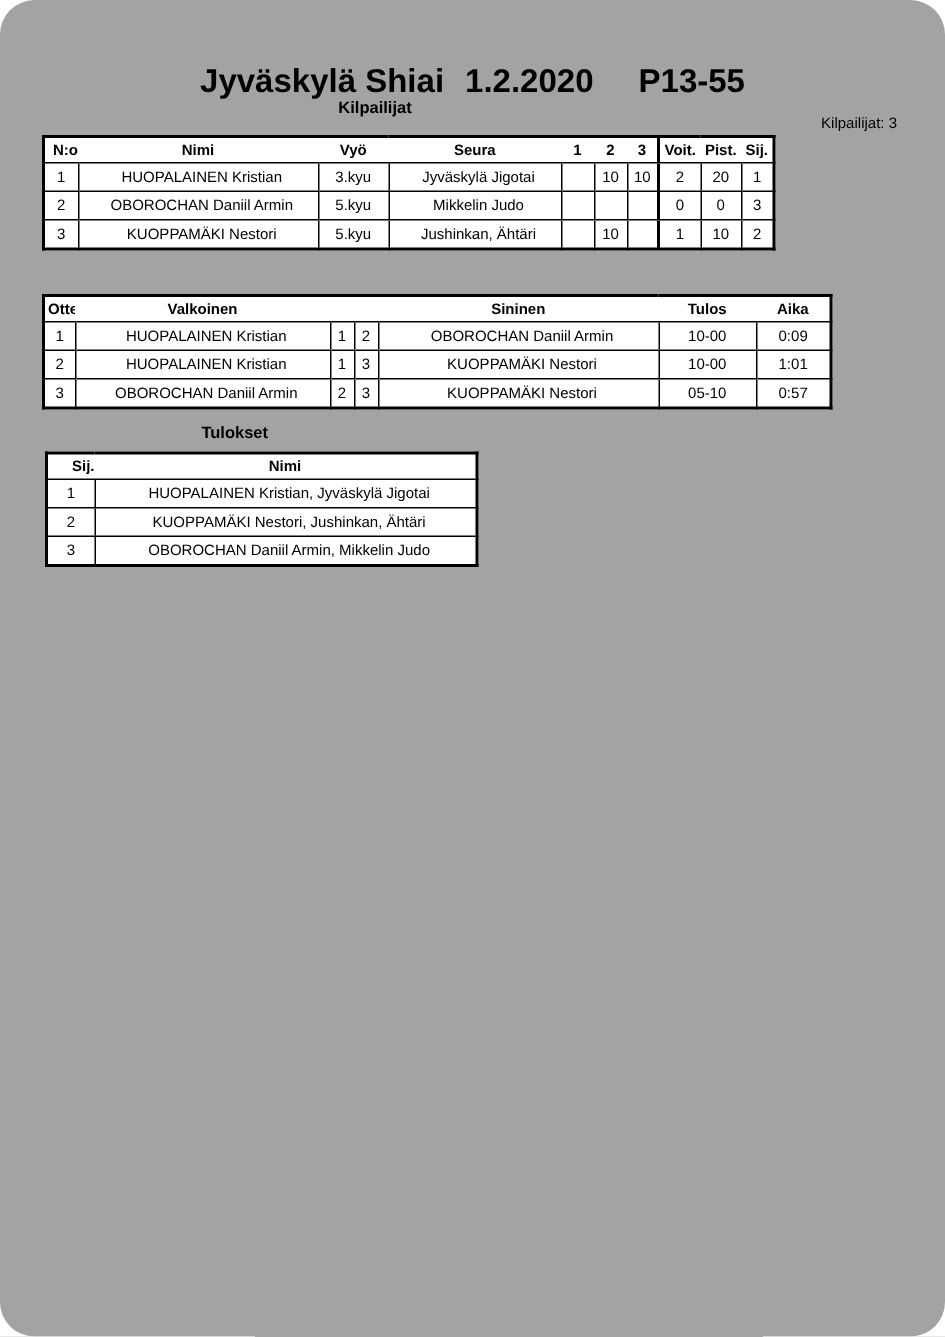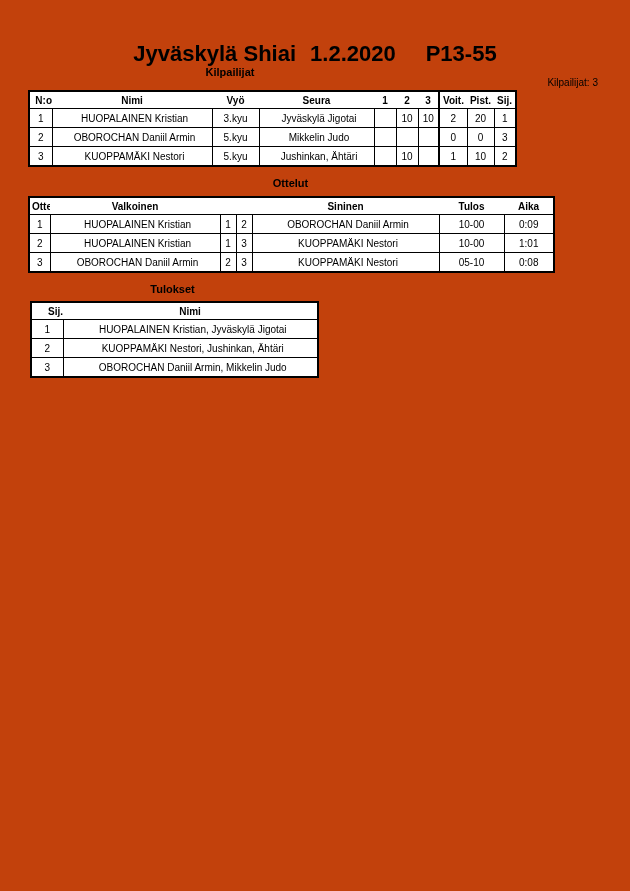--- a/index.html
+++ b/index.html
@@ -1,46 +1,47 @@
 <!DOCTYPE html>
 <html><head>
 <meta charset="utf-8">
 <style>
   html, body { margin: 0; padding: 0; background: #fff; }
   .page {
     position: relative;
     width: 630px;
     height: 891px;
-    background: #c2410c;
+    background: #a3a3a3;
     font-family: "Liberation Sans", sans-serif;
     color: #000000;
     overflow: hidden;
+    border-radius: 23px;
   }
   .page-title {
     position: absolute;
     top: 41px;
     left: 0;
     width: 630px;
     text-align: center;
     font-size: 22px;
     font-weight: bold;
     white-space: nowrap;
   }
   .page-title .gap-sm { margin-left: 14px; }
   .page-title .gap-lg { margin-left: 30px; }
   .section-heading {
     position: absolute;
     font-size: 11px;
     font-weight: bold;
     text-align: center;
     white-space: nowrap;
   }
-  .heading-competitors { top: 66px; left: 20px; width: 420px; }
+  .heading-competitors { top: 66px; left: 40px; width: 420px; }
   .heading-matches     { top: 177px; left: 28px; width: 525px; }
-  .heading-results     { top: 283px; left: 29px; width: 287px; }
+  .heading-results     { top: 283px; left: 13px; width: 287px; }
   .competitors-count {
     position: absolute;
     top: 77px;
     right: 32px;
     font-size: 10px;
     white-space: nowrap;
   }
   table.doc-table {
     position: absolute;
     border-collapse: collapse;
@@ -149,21 +150,20 @@
         <td></td>
         <td>10</td>
         <td></td>
         <td class="thick">1</td>
         <td>10</td>
         <td>2</td>
       </tr>
     </tbody>
   </table>
 
-  <div class="section-heading heading-matches">Ottelut</div>
 
   <table class="doc-table t-matches">
     <colgroup>
       <col style="width:21px">
         <col style="width:170px">
         <col style="width:16px">
         <col style="width:16px">
       <col style="width:187px">
         <col style="width:65px">
         <col style="width:50px">
@@ -198,21 +198,21 @@
         <td>10-00</td>
         <td>1:01</td>
       </tr>
       <tr>
         <td>3</td>
         <td class="al">OBOROCHAN Daniil Armin</td>
         <td>2</td>
         <td>3</td>
         <td class="al">KUOPPAMÄKI Nestori</td>
         <td>05-10</td>
-        <td>0:08</td>
+        <td>0:57</td>
       </tr>
     </tbody>
   </table>
 
   <div class="section-heading heading-results">Tulokset</div>
 
   <table class="doc-table t-results">
     <colgroup>
       <col style="width:32px">
         <col style="width:255px">

